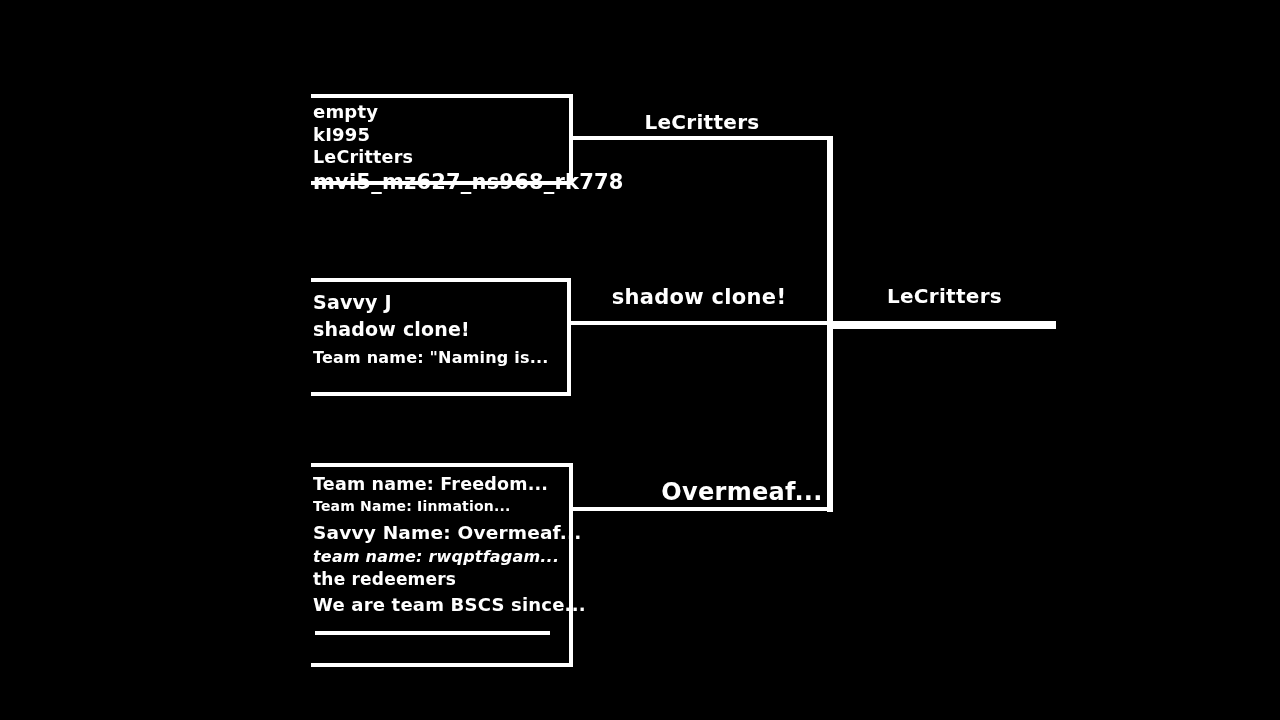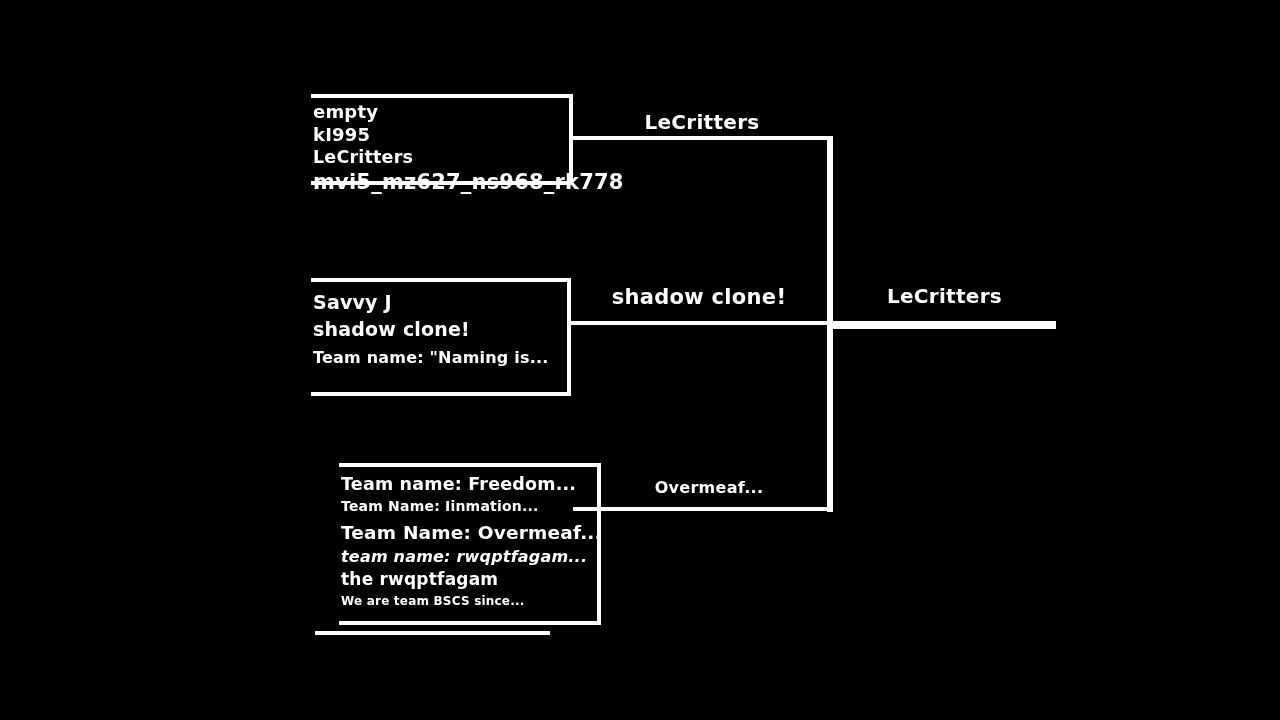--- a/index.html
+++ b/index.html
@@ -61,39 +61,39 @@
   #b1e0 { top: 4px;  font-size: 18px; }
   #b1e1 { top: 27px; font-size: 18px; }
   #b1e2 { top: 50px; font-size: 17.5px; }
   #b1e3 { top: 73px; font-size: 21px; }
   
   #box2 { left: 311px; top: 278px; width: 260px; height: 118px; }
   #b2e0 { top: 10px; font-size: 19px; }
   #b2e1 { top: 37px; font-size: 19px; }
   #b2e2 { top: 67px; font-size: 16px; }
   
-  #box3 { left: 311px; top: 463px; width: 262px; height: 162px; margin-left: 28px; }
+  #box3 { left: 311px; top: 463px; width: 262px; height: 204px; }
   #b3e0 { top: 8px;   font-size: 17.5px; }
   #b3e1 { top: 32px;  font-size: 14px; }
   #b3e2 { top: 56px;  font-size: 18.5px; }
   #b3e3 { top: 81px;  font-size: 16px; font-style: italic; }
   #b3e4 { top: 103px; font-size: 17px; }
-  #b3e5 { top: 128px; font-size: 12px; }
+  #b3e5 { top: 128px; font-size: 18px; }
   
   #box3-shadow-line { left: 315px; top: 631px; width: 235px; }
   
   #semi1-line { left: 571px; top: 136px; width: 262px; }
   #semi2-line { left: 571px; top: 321px; width: 256px; }
   #semi3-line { left: 573px; top: 507px; width: 254px; }
   #mid-vline  { left: 827px; top: 136px; height: 376px; }
   #final-line { left: 833px; top: 321px; width: 223px; }
   
   #semi1-label { left: 571px; top: 110px; width: 262px; font-size: 20px; }
   #semi2-label { left: 571px; top: 285px; width: 256px; font-size: 21px; }
-  #semi3-label { left: 573px; top: 478px; width: 272px; font-size: 16px; }
+  #semi3-label { left: 606px; top: 478px; width: 272px; font-size: 24px; }
   #champion-label { left: 833px; top: 284px; width: 223px; font-size: 20px; }
 </style>
 </head>
 <body>
 
 <div id="canvas">
 
   <div id="box1" class="group-box">
     <div id="b1e0" class="entry">empty</div>
     <div id="b1e1" class="entry">kI995</div>
@@ -103,23 +103,23 @@
 
   <div id="box2" class="group-box">
     <div id="b2e0" class="entry">Savvy J</div>
     <div id="b2e1" class="entry">shadow clone!</div>
     <div id="b2e2" class="entry">Team name: "Naming is...</div>
   </div>
 
   <div id="box3" class="group-box">
     <div id="b3e0" class="entry">Team name: Freedom...</div>
     <div id="b3e1" class="entry">Team Name: Iinmation...</div>
-    <div id="b3e2" class="entry">Team Name: Overmeaf...</div>
+    <div id="b3e2" class="entry">Savvy Name: Overmeaf...</div>
     <div id="b3e3" class="entry">team name: rwqptfagam...</div>
-    <div id="b3e4" class="entry">the rwqptfagam</div>
+    <div id="b3e4" class="entry">the redeemers</div>
     <div id="b3e5" class="entry">We are team BSCS since...</div>
   </div>
   <div id="box3-shadow-line" class="hline"></div>
 
   <div id="semi1-line" class="hline"></div>
   <div id="semi2-line" class="hline"></div>
   <div id="semi3-line" class="hline"></div>
   <div id="mid-vline" class="vline"></div>
   <div id="final-line" class="final-line"></div>
 

